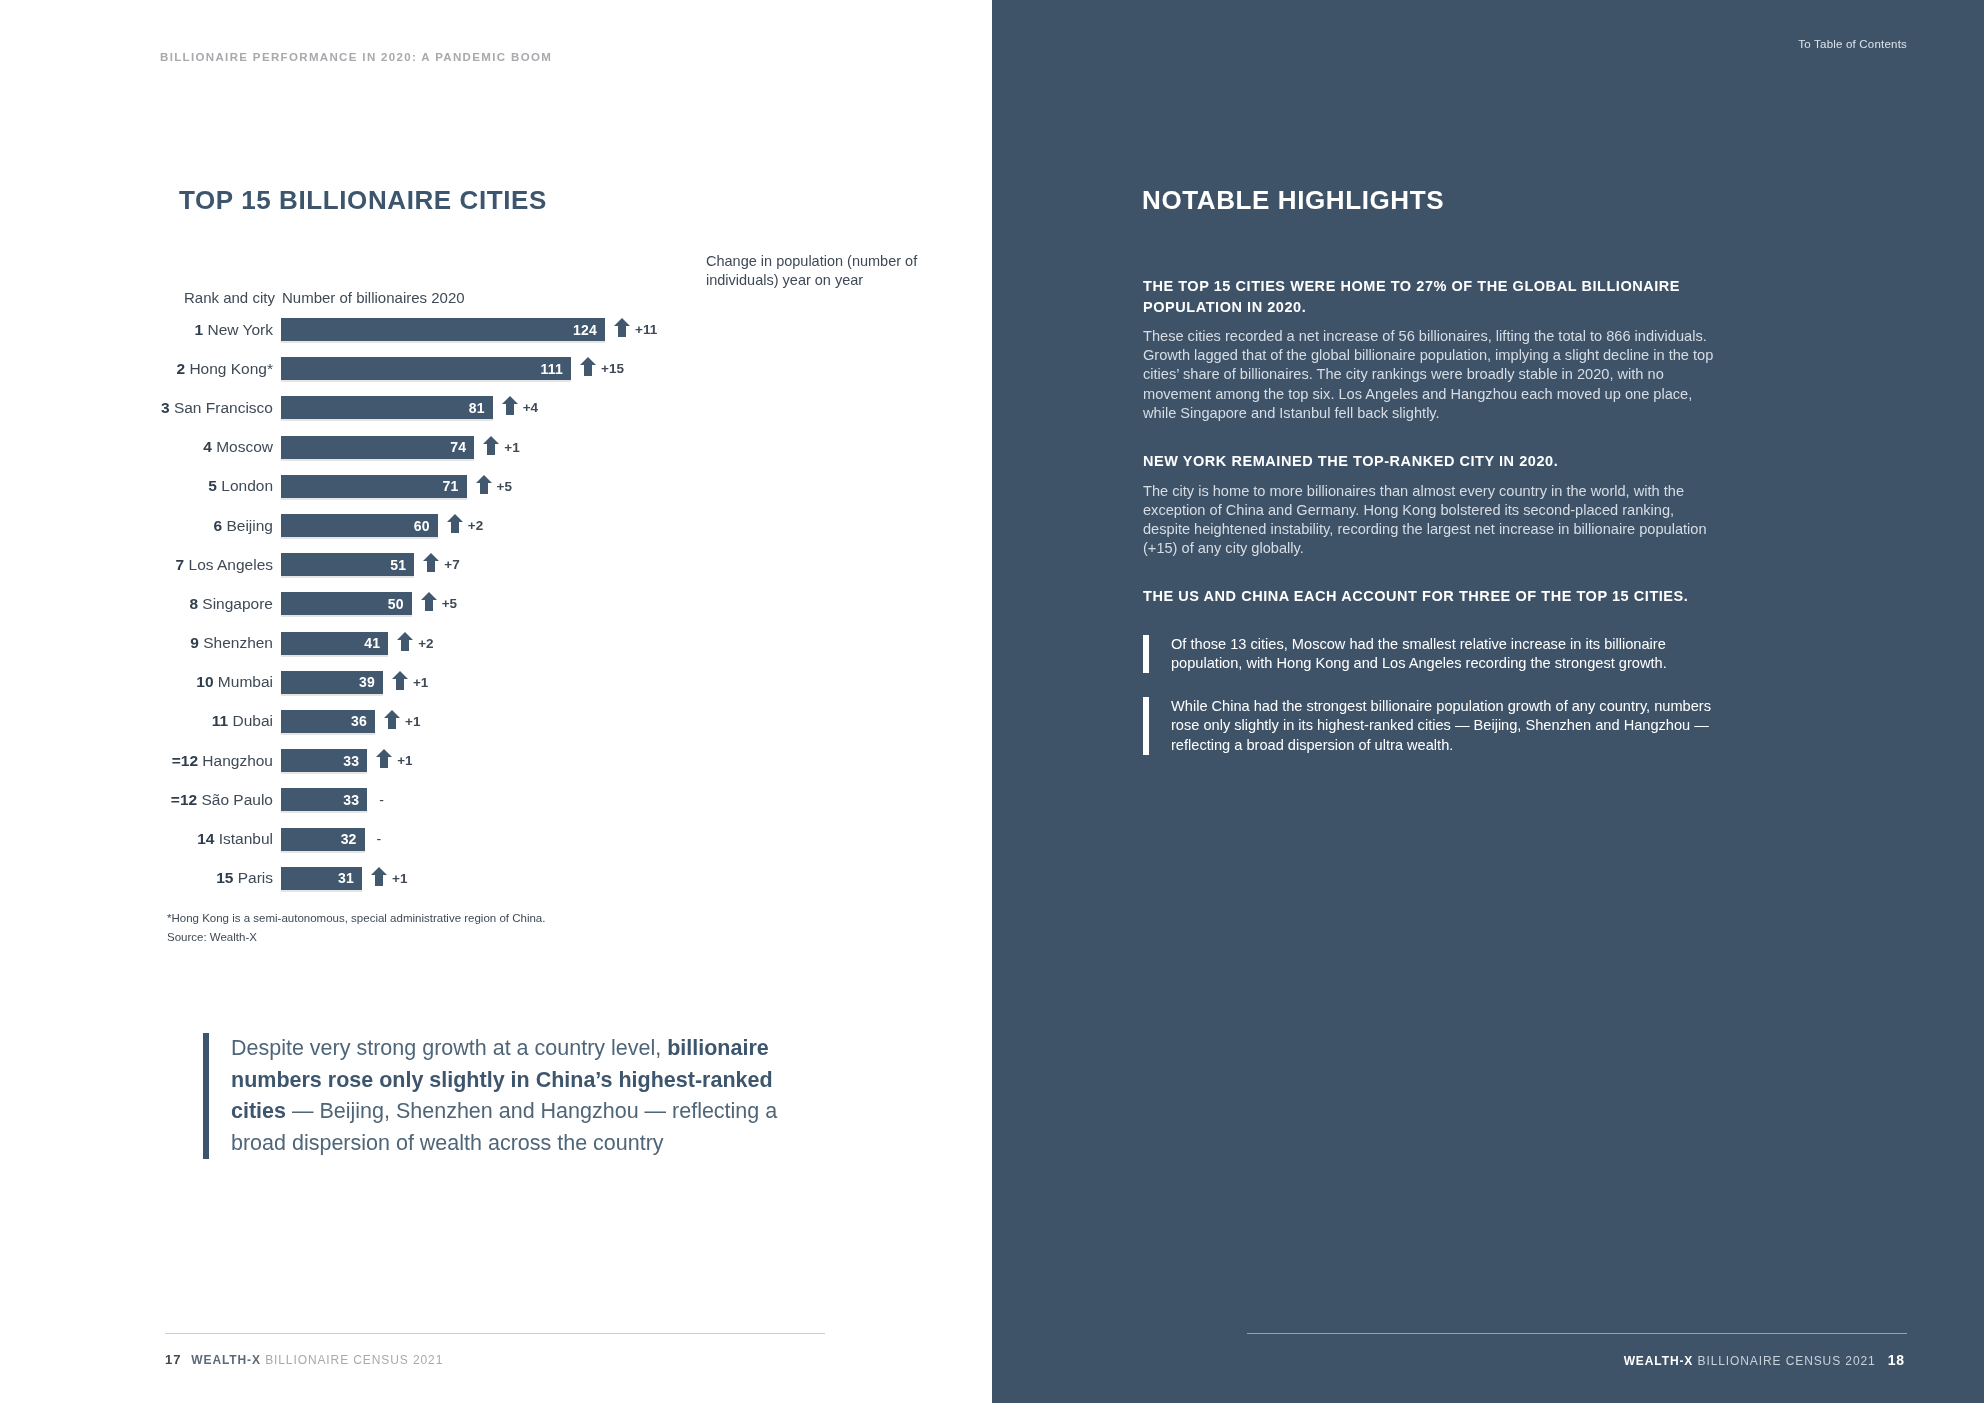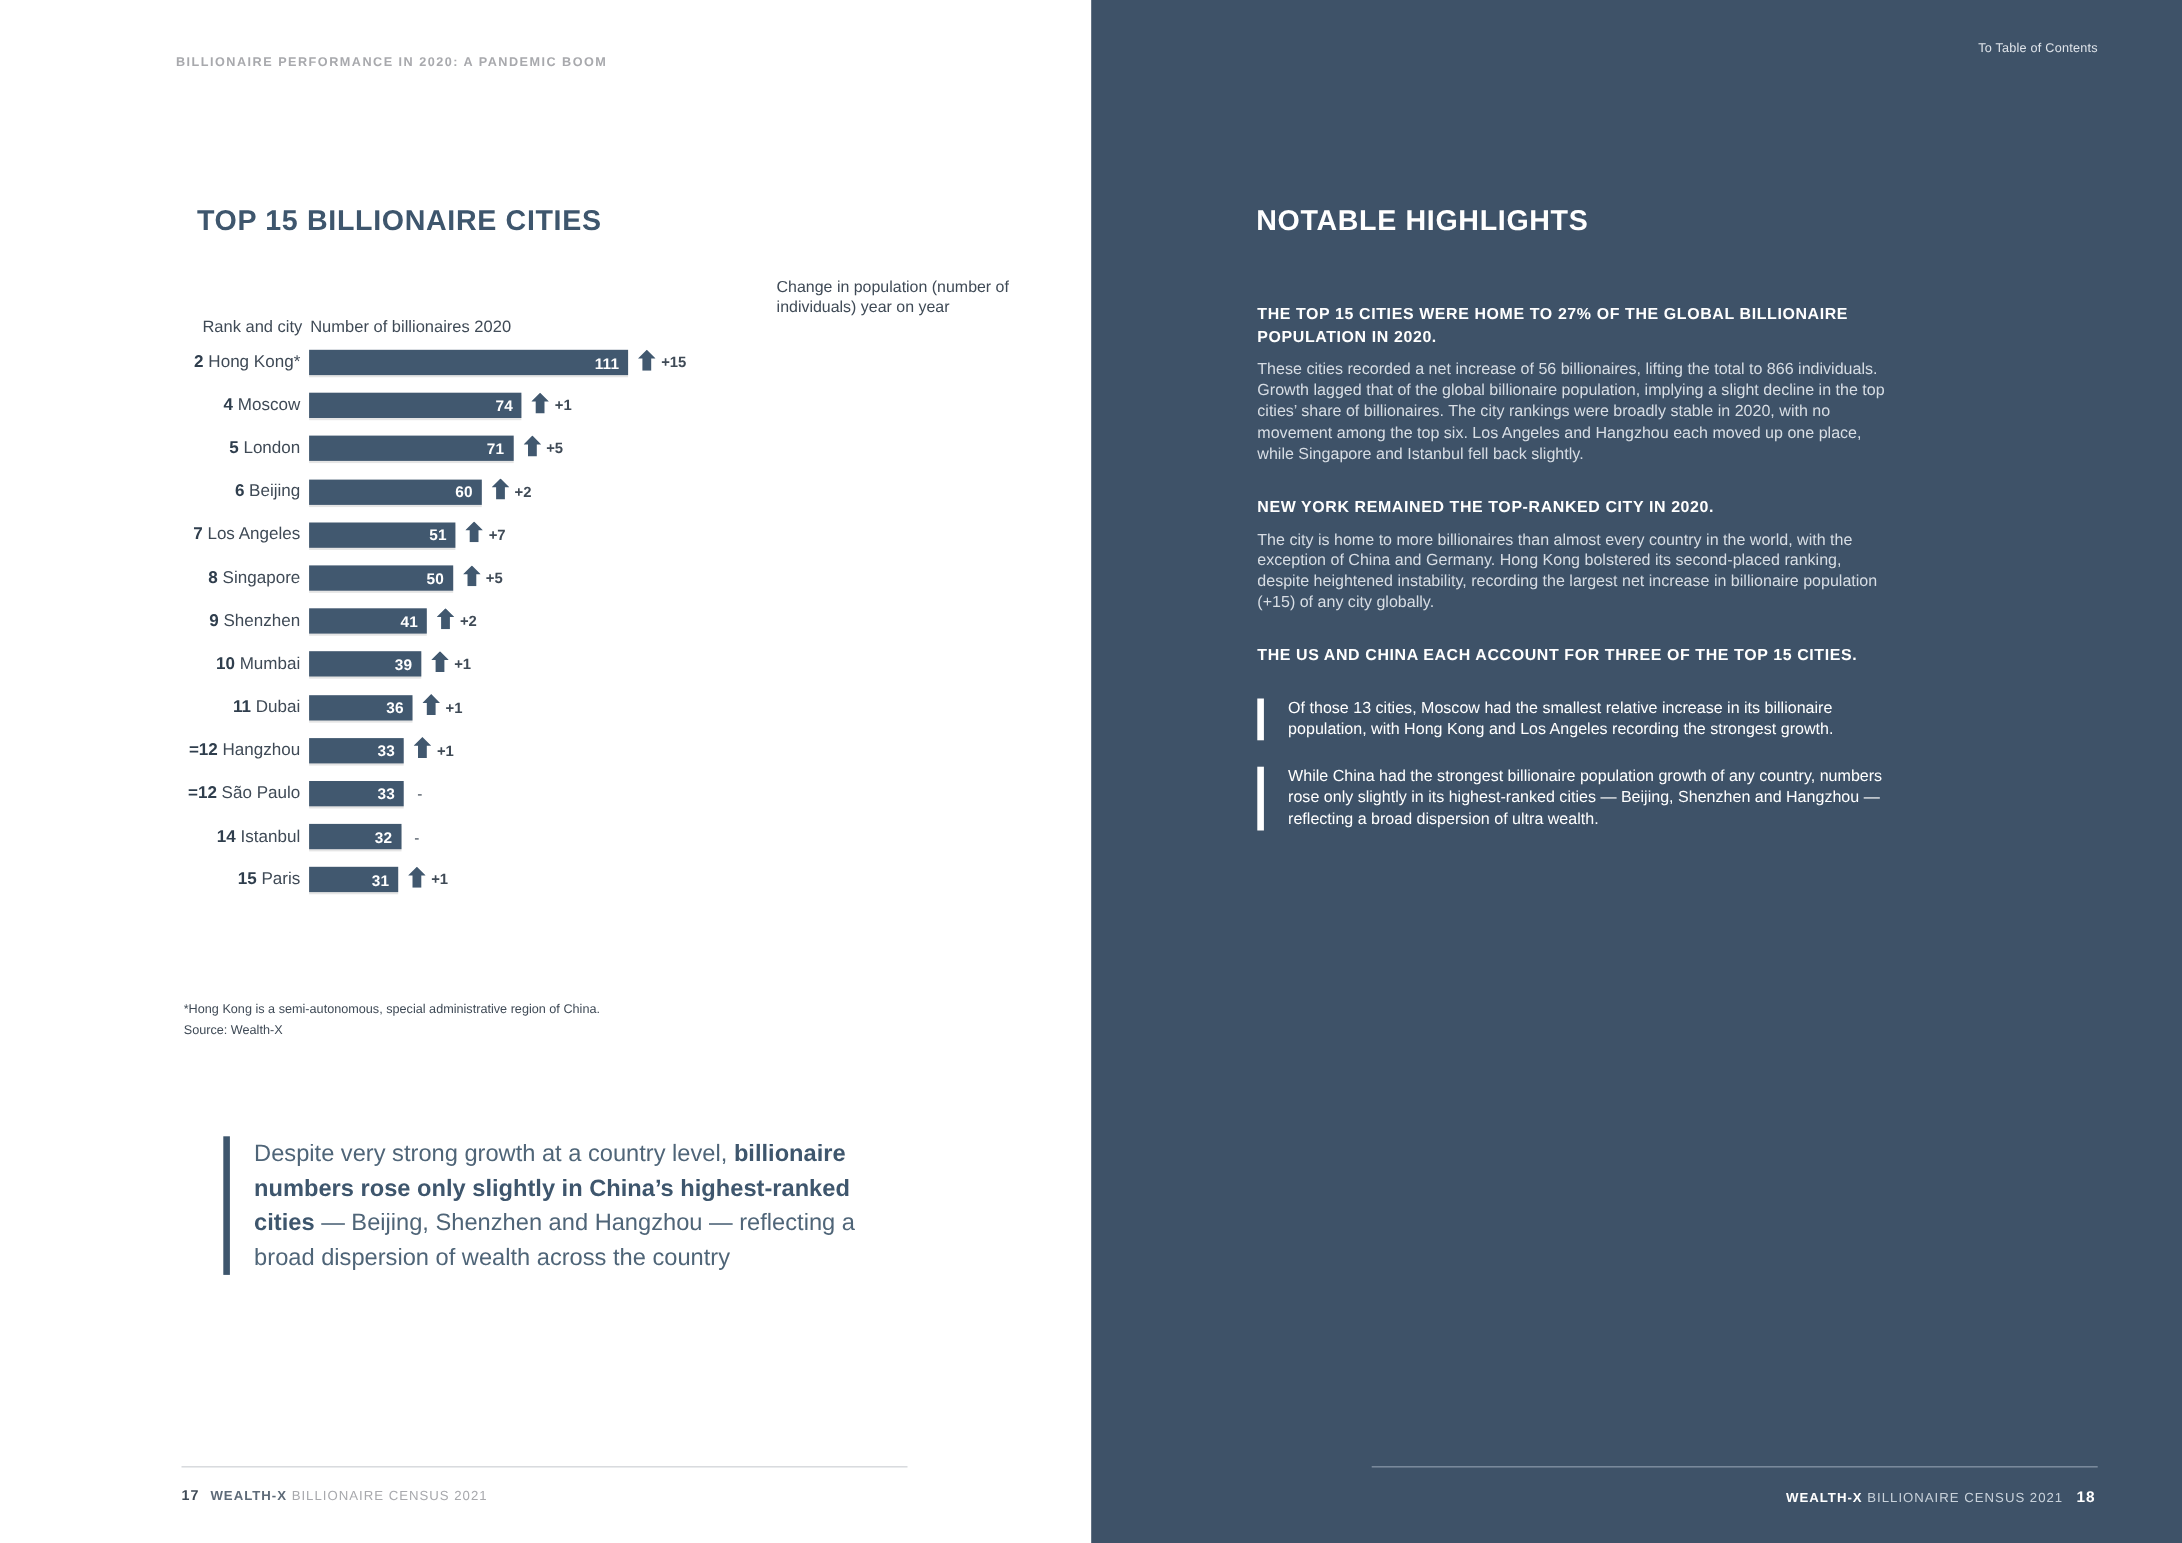--- a/index.html
+++ b/index.html
@@ -153,30 +153,58 @@
 
     <div class="chart-title">TOP 15 BILLIONAIRE CITIES</div>
 
     <div class="legend-note">Change in population (number of individuals) year on year</div>
 
     <div class="col-head-rank">Rank and city</div>
     <div class="col-head-num">Number of billionaires 2020</div>
 
     <div class="chart" id="chart">
         <div class="row">
+          <div class="row-label"><b>1</b><span> New York</span></div>
+          <div class="bar-wrap">
+            <div class="bar" style="width: 324px; background: rgb(65, 88, 111);">
+              <span class="bar-value">124</span>
+            </div>
+            <span class="delta">
+              <span><svg width="16" height="19" viewBox="0 0 16 19">
+                  <path d="M8 0 L16 8 L12 8 L12 19 L4 19 L4 8 L0 8 Z" fill="#41586f"></path>
+                </svg></span>
+              <span class="delta-text">+11</span>
+            </span>
+          </div>
+        </div>
+        <div class="row">
           <div class="row-label"><b>2</b><span> Hong Kong*</span></div>
           <div class="bar-wrap">
             <div class="bar" style="width: 290.032px; background: rgb(65, 88, 111);">
               <span class="bar-value">111</span>
             </div>
             <span class="delta">
               <span><svg width="16" height="19" viewBox="0 0 16 19">
                   <path d="M8 0 L16 8 L12 8 L12 19 L4 19 L4 8 L0 8 Z" fill="#41586f"></path>
                 </svg></span>
               <span class="delta-text">+15</span>
+            </span>
+          </div>
+        </div>
+        <div class="row">
+          <div class="row-label"><b>3</b><span> San Francisco</span></div>
+          <div class="bar-wrap">
+            <div class="bar" style="width: 211.645px; background: rgb(65, 88, 111);">
+              <span class="bar-value">81</span>
+            </div>
+            <span class="delta">
+              <span><svg width="16" height="19" viewBox="0 0 16 19">
+                  <path d="M8 0 L16 8 L12 8 L12 19 L4 19 L4 8 L0 8 Z" fill="#41586f"></path>
+                </svg></span>
+              <span class="delta-text">+4</span>
             </span>
           </div>
         </div>
         <div class="row">
           <div class="row-label"><b>4</b><span> Moscow</span></div>
           <div class="bar-wrap">
             <div class="bar" style="width: 193.355px; background: rgb(65, 88, 111);">
               <span class="bar-value">74</span>
             </div>
             <span class="delta">

